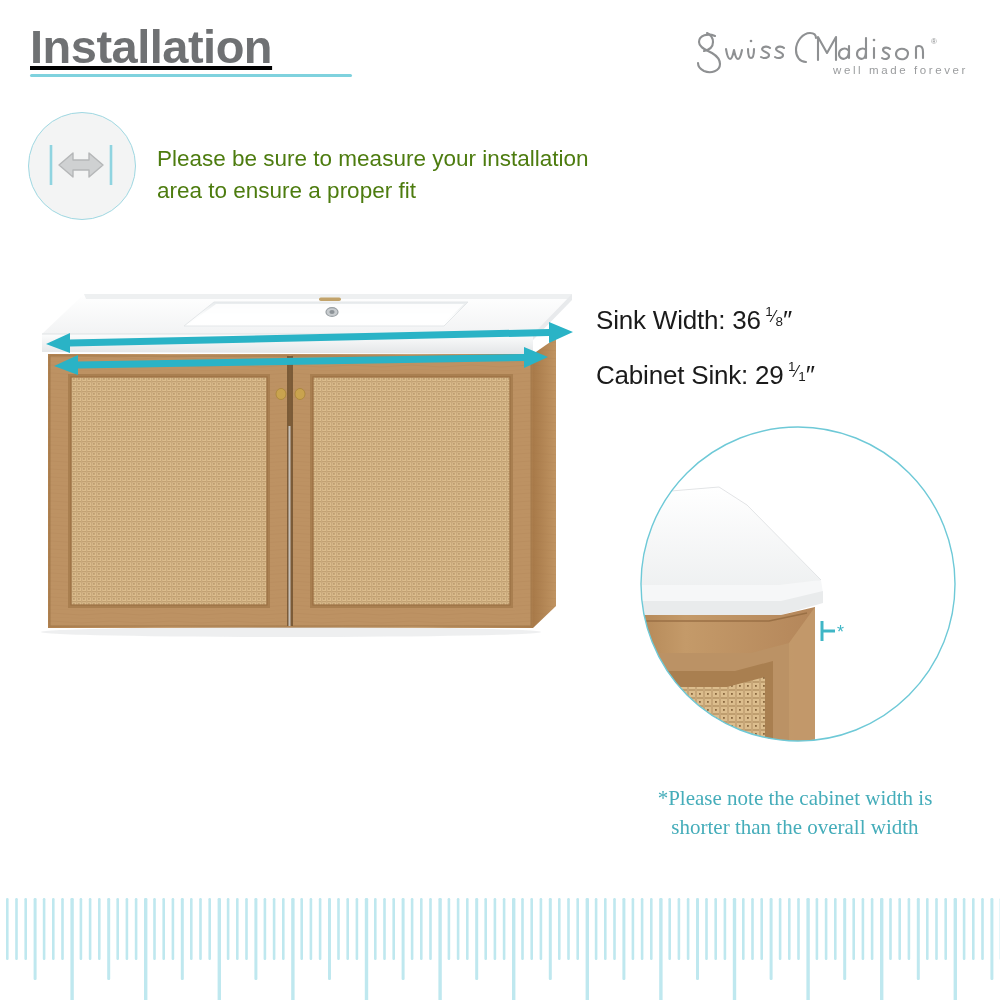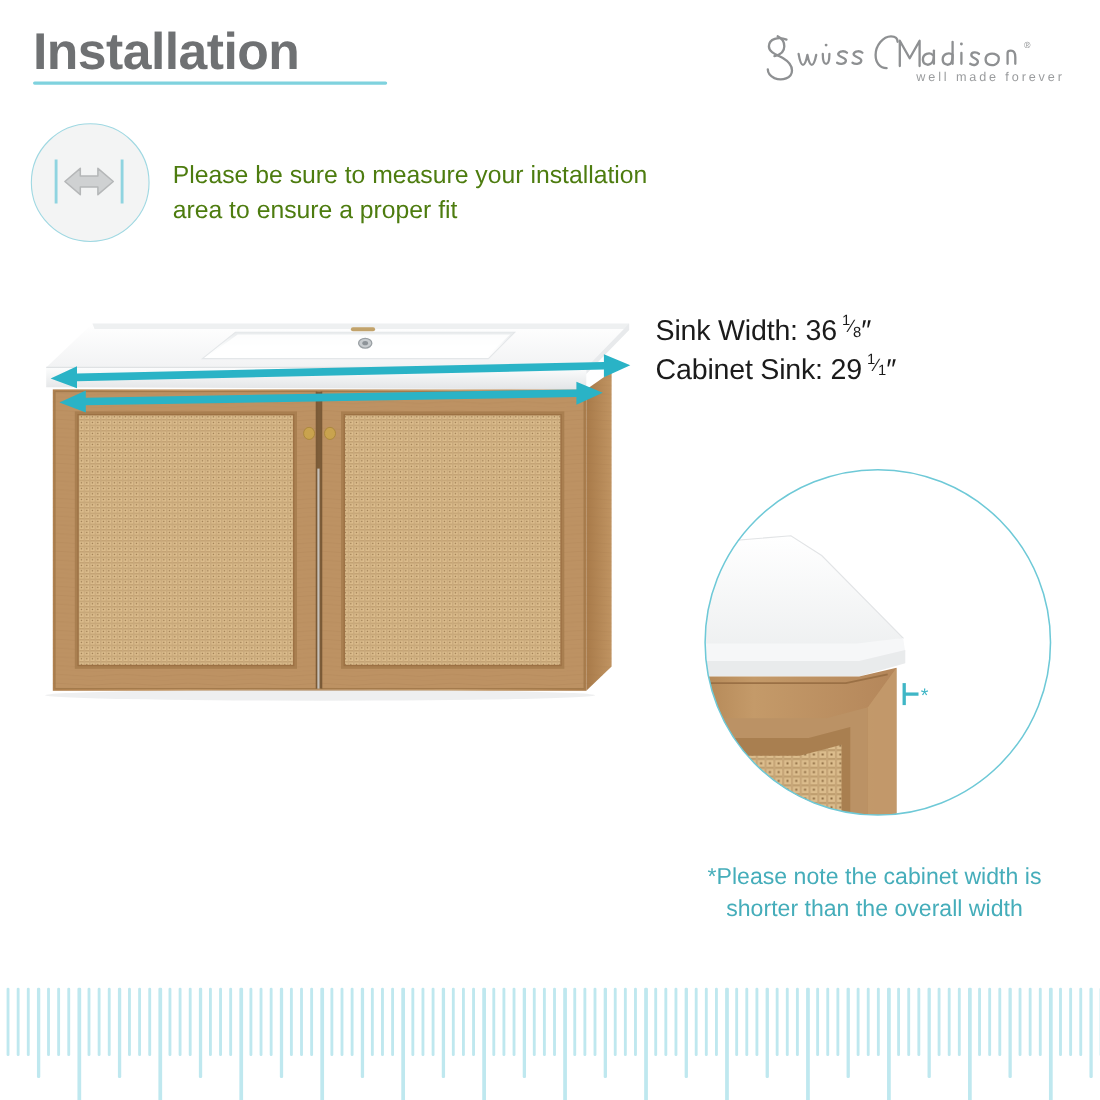--- a/index.html
+++ b/index.html
@@ -6,21 +6,21 @@
   html,body { width:1000px; height:1000px; }
   body {
     background:#ffffff;
     font-family:"Liberation Sans", sans-serif;
     position:relative;
     overflow:hidden;
   }
   .page { position:absolute; inset:0; }
 
   
-  .title-block { position:absolute; left:30px; top:22px; }
+  .title-block { position:absolute; left:30px; top:22px;text-decoration:underline; }
   .title {
     font-size:47px; font-weight:bold; color:#6f7173;
     letter-spacing:-0.5px; line-height:1.05;
   }
   .title-rule {
     margin-top:3px; height:3px; width:322px;
     background:#7fd2de; border-radius:2px;
   }
 
   
@@ -36,40 +36,40 @@
   .note-icon svg { position:absolute; inset:0; }
   .note-text {
     position:absolute; left:157px; top:143px; width:440px;
     font-size:22.5px; line-height:1.42; color:#4d7c0f; font-weight:400;
   }
 
   
   .dims { position:absolute; left:596px; top:283px; }
   .dims .line {
     font-size:26px; color:#1b1b1b; font-weight:500;
-    line-height:1.33; white-space:nowrap; letter-spacing:-0.2px;
+    line-height:1.33; white-space:nowrap; letter-spacing:-0.2px;margin-top:20px;
   }
   .frac { font-size:0.62em; vertical-align:0.42em; letter-spacing:0; }
   .inchmark { letter-spacing:0; }
 
   
   .vanity { position:absolute; left:36px; top:276px; width:540px; height:365px; }
   .vanity svg { display:block; }
 
   
   .arrows { position:absolute; left:36px; top:276px; width:540px; height:365px; pointer-events:none; }
 
   
   .detail { position:absolute; left:639px; top:425px; width:318px; height:318px; }
   .detail svg { display:block; }
 
   
   .footnote {
     position:absolute; left:600px; top:784px; width:390px;
-    text-align:center; color:#45adba; font-size:21px; line-height:1.38;
+    text-align:center; color:#45adba; font-size:21px; line-height:1.38;font-family:Liberation Serif, serif;
   }
 
   
   .ruler { position:absolute; left:0; bottom:0; width:1000px; height:120px; }
 </style>
 </head>
 <body>
 
 <div class="page">
 

